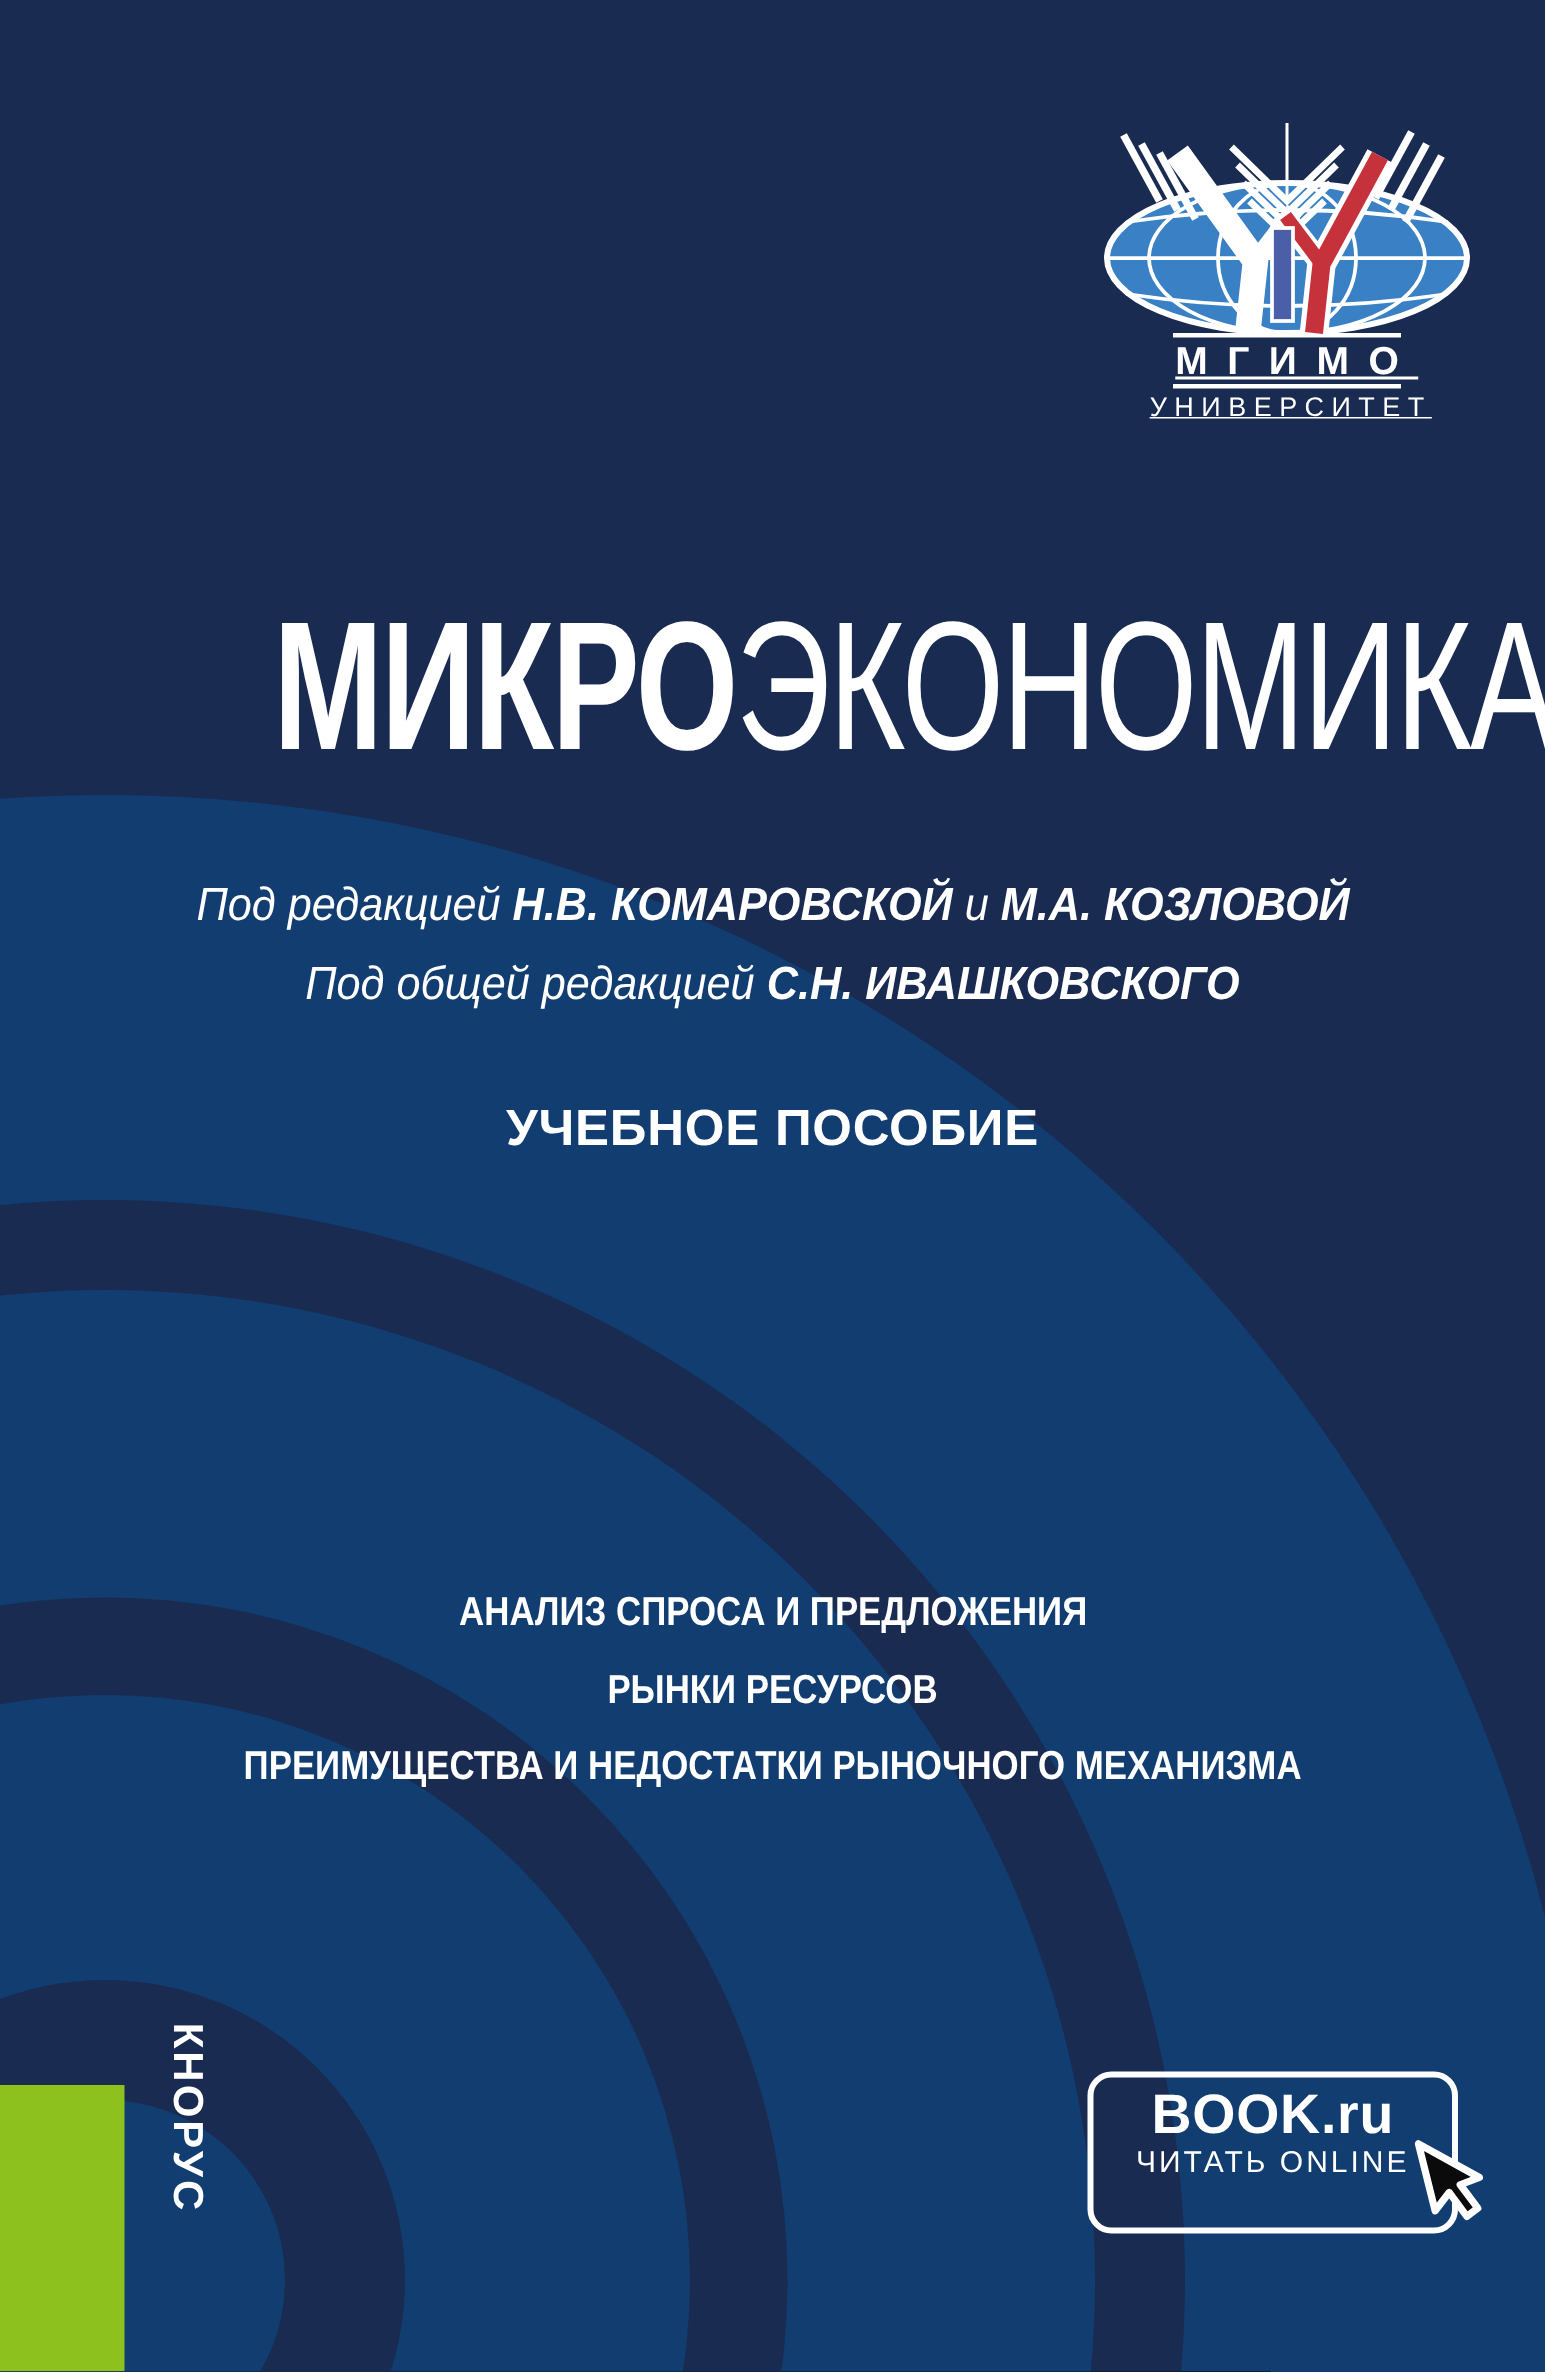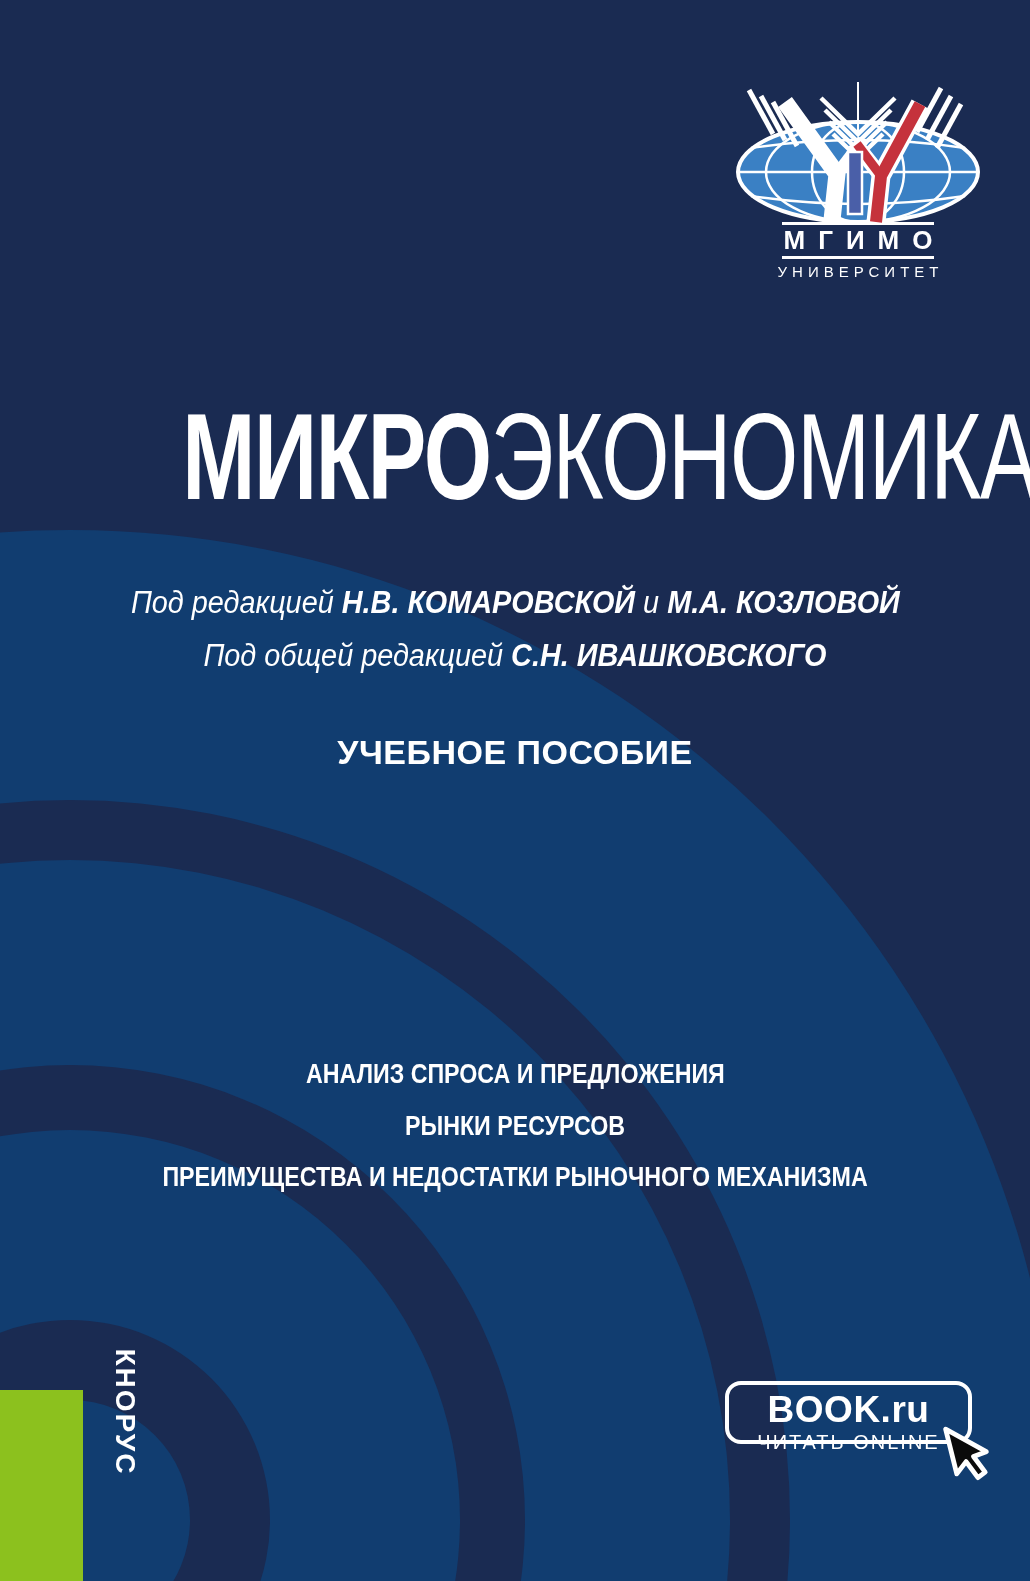--- a/index.html
+++ b/index.html
@@ -11,26 +11,26 @@
   .circle{position:absolute;border-radius:50%;}
   
   .disc-main {left:-920px;top:530px;width:1980px;height:1980px;background:#113D70;}
   .ring1-dark {left:-650px;top:800px;width:1440px;height:1440px;background:#1A2B52;}
   .ring1-light{left:-590px;top:860px;width:1320px;height:1320px;background:#113D70;}
   .ring2-dark {left:-385px;top:1065px;width:910px;height:910px;background:#1A2B52;}
   .ring2-light{left:-320px;top:1130px;width:780px;height:780px;background:#113D70;}
   .ring3-dark {left:-130px;top:1320px;width:400px;height:400px;background:#1A2B52;}
   .ring3-light{left:-50px;top:1400px;width:240px;height:240px;background:#113D70;}
 
-  .mgimo{position:absolute;left:733px;top:76px;width:250px;text-align:center;}
+  .mgimo{position:absolute;left:733px;top:76px;width:250px;text-align:center;text-decoration:underline;}
   .mgimo svg{display:block;}
   .logo-rule{height:3px;background:#fff;width:152px;margin:0 auto;}
   .rule-top{margin-top:-2px;}
   .logo-name{font-size:26px;font-weight:bold;line-height:27px;letter-spacing:13px;margin-right:-13px;padding-top:2px;padding-bottom:2px;}
-  .logo-sub{font-size:15px;line-height:19px;letter-spacing:5px;margin-right:-5px;padding-top:3px;}
+  .logo-sub{font-size:18px;line-height:19px;letter-spacing:5px;margin-right:-5px;padding-top:3px;}
 
   .title{position:absolute;left:16px;right:0;top:396px;
          font-size:122px;line-height:1;white-space:nowrap;}
   .title-inner{display:inline-block;transform:scaleX(0.72);transform-origin:50% 50%;letter-spacing:-2px;}
   .title-bold{font-weight:bold;}
   .title-light{font-weight:normal;}
 
   .editors{position:absolute;left:0;right:0;top:576px;text-align:center;
            font-size:31px;line-height:53px;white-space:nowrap;}
   .ed-line{display:block;font-style:italic;}
@@ -43,21 +43,21 @@
           font-size:27px;font-weight:bold;}
   .topic-line{height:51.5px;display:flex;align-items:center;justify-content:center;}
   .cond-topic{display:inline-block;transform:scaleX(0.86);transform-origin:50% 50%;white-space:nowrap;}
 
   .knorus{position:absolute;left:125px;top:1412px;
           transform:translate(-50%,-50%) rotate(90deg);
           font-size:28px;font-weight:bold;letter-spacing:2px;white-space:nowrap;}
 
   .green-square{position:absolute;left:0;top:1390px;width:83px;height:191px;background:#8CC11E;}
 
-  .badge{position:absolute;left:725px;top:1381px;width:247px;height:63px;
+  .badge{position:absolute;left:725px;top:1381px;width:247px;height:108px;
          border:4px solid #fff;border-radius:16px;box-sizing:border-box;
          text-align:center;padding-top:5px;cursor:pointer;}
   .badge-title{font-size:37px;font-weight:bold;line-height:40px;letter-spacing:0.5px;}
   .badge-sub{font-size:20px;line-height:24px;letter-spacing:2px;}
   .cursor-icon{position:absolute;left:936px;top:1419px;z-index:6;}
 </style>
 </head>
 <body>
 
 <div class="cover">

